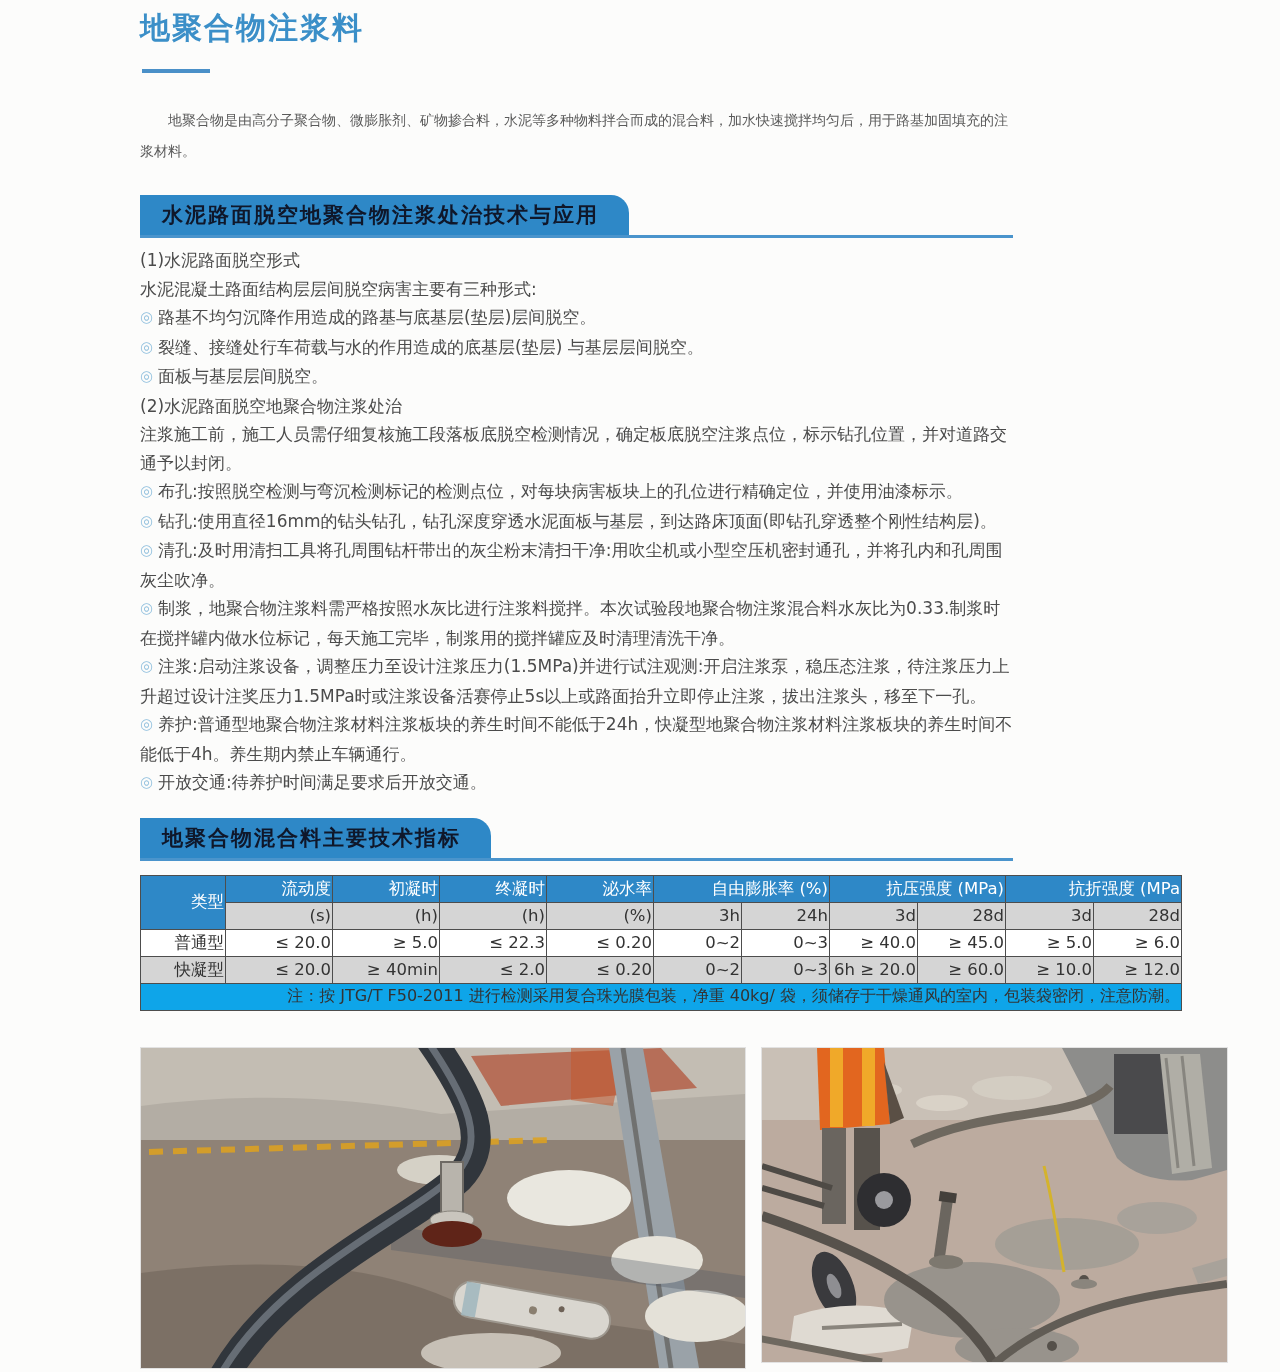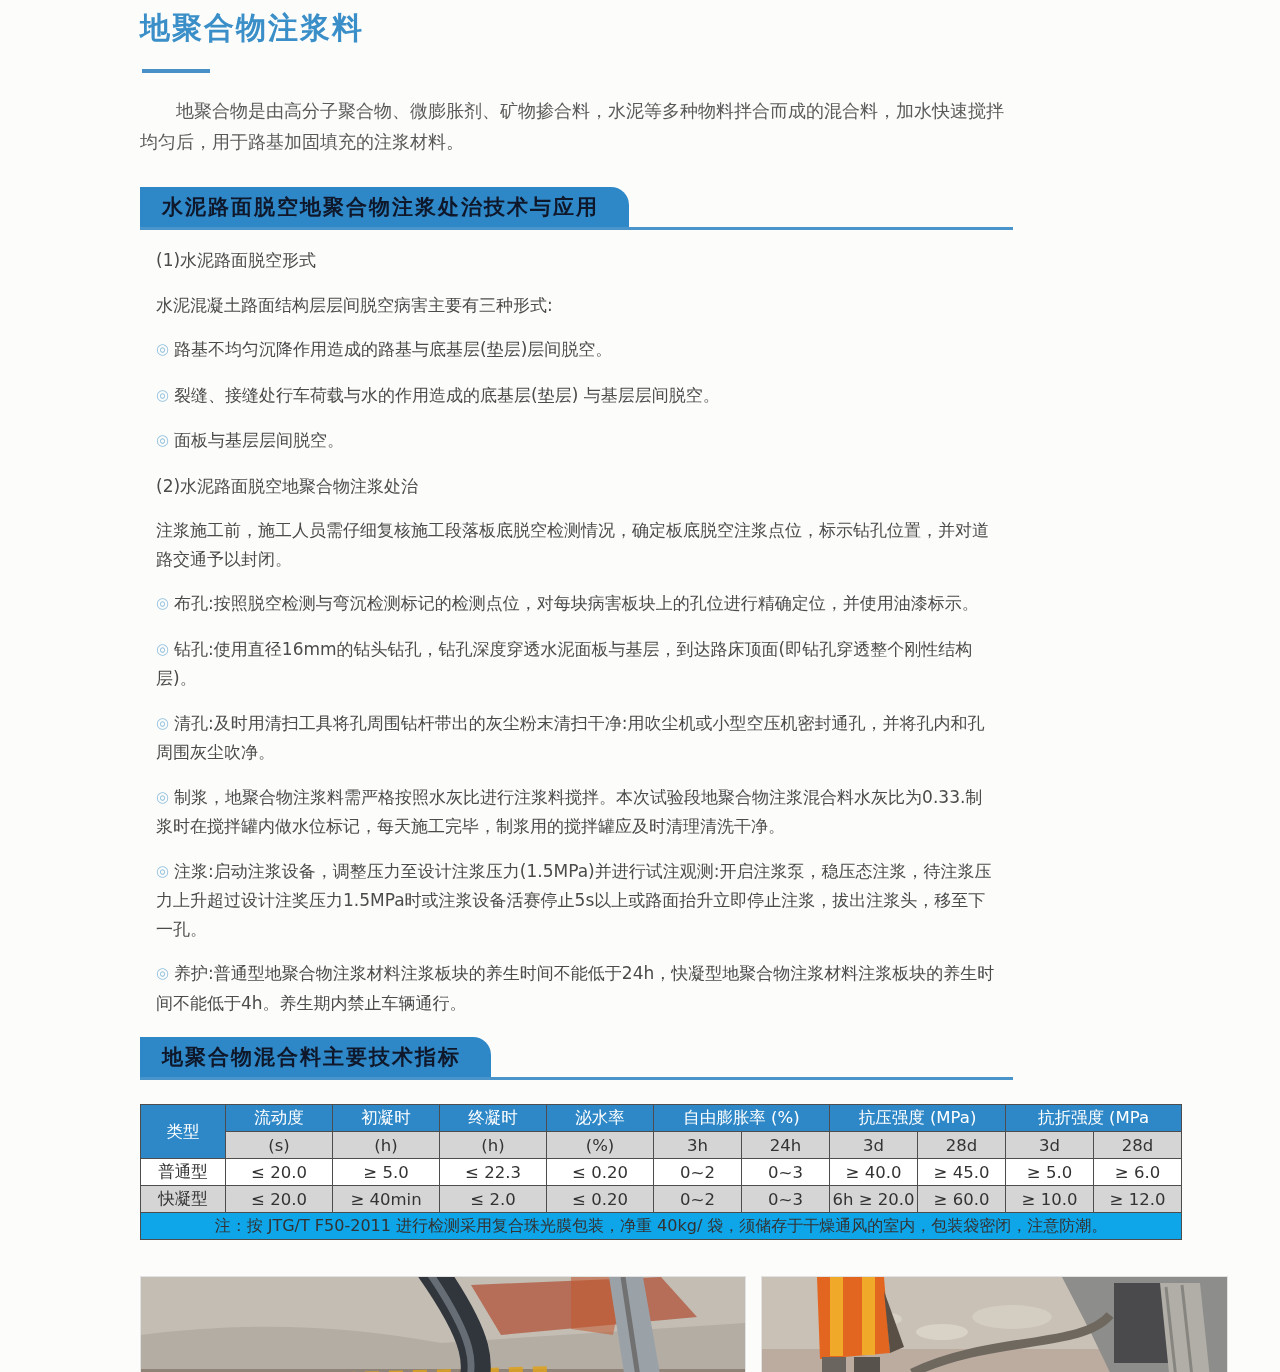--- a/index.html
+++ b/index.html
@@ -13,48 +13,47 @@
   }
   .page { padding: 8px 95px 0 140px; width: 1108px; }
 
   .doc-title {
     font-size: 30px; font-weight: 700; color: #3b8fc8;
     letter-spacing: 2px; margin: 0; line-height: 1.3;
   }
   .title-dash { width: 68px; height: 4px; background: #4a90c8; margin: 22px 0 0 2px; }
 
   .intro {
-    margin: 24px 0 0 0;
-    font-size: 18px; line-height: 31px; color: #5a5a5a;
+    margin: 32px 0 0 0;
+    font-size: 14px; line-height: 31px; color: #5a5a5a;
     text-indent: 2em;
-    font-family: Liberation Mono, monospace;
   }
 
   .banner-row { margin-top: 28px; border-bottom: 3px solid #4a94cc; line-height: 0; }
   .banner-row.second { margin-top: 20px; }
   .banner {
     display: inline-block;
     background: #2e88c7; color: #0f172a;
     font-size: 21px; font-weight: 700; letter-spacing: 2px;
     line-height: 40px; padding: 0 30px 0 22px;
     border-top-right-radius: 18px;
     vertical-align: bottom;
   }
 
   .section-body { margin-top: 8px; font-size: 17px; line-height: 28.5px; color: #4b4b4b; }
-  .section-body p { margin: 16px; }
+  .section-body p { margin: 0; }
   .bullet {
     color: #92c0de; font-size: 15px; margin-right: 5px;
     position: relative; top: -1px;
   }
 
   table.spec {
-    margin-top: 24px; width: 100%;
+    margin-top: 14px; width: 100%;
     border-collapse: collapse; table-layout: fixed;
-    font-size: 16.5px; color: #333; text-align: center;
+    font-size: 16.5px; color: #333; text-align: right;
   }
   table.spec td, table.spec th {
     border: 1px solid #4d4d4d; padding: 2px 1px; height: 27px;
     font-weight: 400; overflow: hidden; white-space: nowrap;
   }
   .th-blue { background: #2e88c7; color: #ffffff; font-weight: 600; }
   .th-sub  { background: #d5d5d5; color: #333; }
   tr.row-normal td { background: #ffffff; }
   tr.row-fast td   { background: #d5d5d5; }
   td.note-cell { background: #0ea5e9; font-size: 16px; height: 30px; }
@@ -86,20 +85,21 @@
     <p><span class="bullet">◎</span><span>裂缝、接缝处行车荷载与水的作用造成的底基层(垫层) 与基层层间脱空。</span></p>
     <p><span class="bullet">◎</span><span>面板与基层层间脱空。</span></p>
     <p><span>(2)水泥路面脱空地聚合物注浆处治</span></p>
     <p><span>注浆施工前，施工人员需仔细复核施工段落板底脱空检测情况，确定板底脱空注浆点位，标示钻孔位置，并对道路交通予以封闭。</span></p>
     <p><span class="bullet">◎</span><span>布孔:按照脱空检测与弯沉检测标记的检测点位，对每块病害板块上的孔位进行精确定位，并使用油漆标示。</span></p>
     <p><span class="bullet">◎</span><span>钻孔:使用直径16mm的钻头钻孔，钻孔深度穿透水泥面板与基层，到达路床顶面(即钻孔穿透整个刚性结构层)。</span></p>
     <p><span class="bullet">◎</span><span>清孔:及时用清扫工具将孔周围钻杆带出的灰尘粉末清扫干净:用吹尘机或小型空压机密封通孔，并将孔内和孔周围灰尘吹净。</span></p>
     <p><span class="bullet">◎</span><span>制浆，地聚合物注浆料需严格按照水灰比进行注浆料搅拌。本次试验段地聚合物注浆混合料水灰比为0.33.制浆时在搅拌罐内做水位标记，每天施工完毕，制浆用的搅拌罐应及时清理清洗干净。</span></p>
     <p><span class="bullet">◎</span><span>注浆:启动注浆设备，调整压力至设计注浆压力(1.5MPa)并进行试注观测:开启注浆泵，稳压态注浆，待注浆压力上升超过设计注奖压力1.5MPa时或注浆设备活赛停止5s以上或路面抬升立即停止注浆，拔出注浆头，移至下一孔。</span></p>
     <p><span class="bullet">◎</span><span>养护:普通型地聚合物注浆材料注浆板块的养生时间不能低于24h，快凝型地聚合物注浆材料注浆板块的养生时间不能低于4h。养生期内禁止车辆通行。</span></p>
+    <p><span class="bullet">◎</span><span>开放交通:待养护时间满足要求后开放交通。</span></p>
   </div>
 
   <div class="banner-row second">
     <span class="banner">地聚合物混合料主要技术指标</span>
   </div>
 
   <table class="spec">
     <colgroup>
       <col style="width:85px">
         <col style="width:107px">

